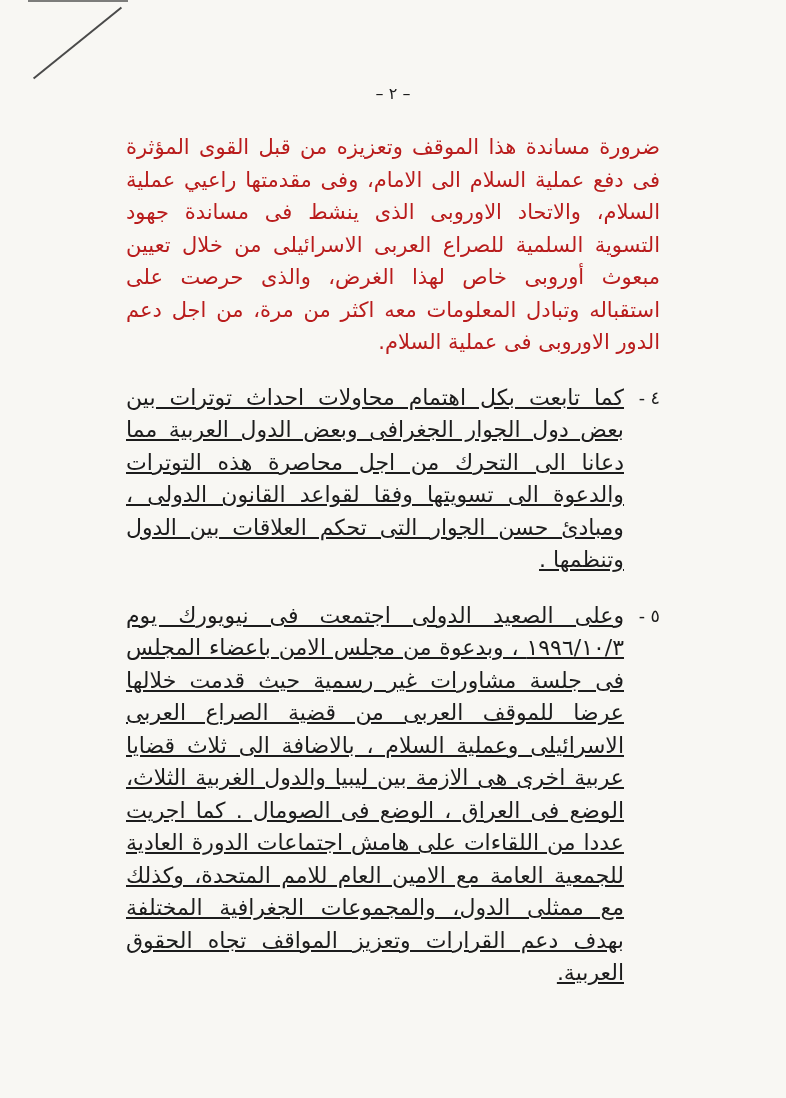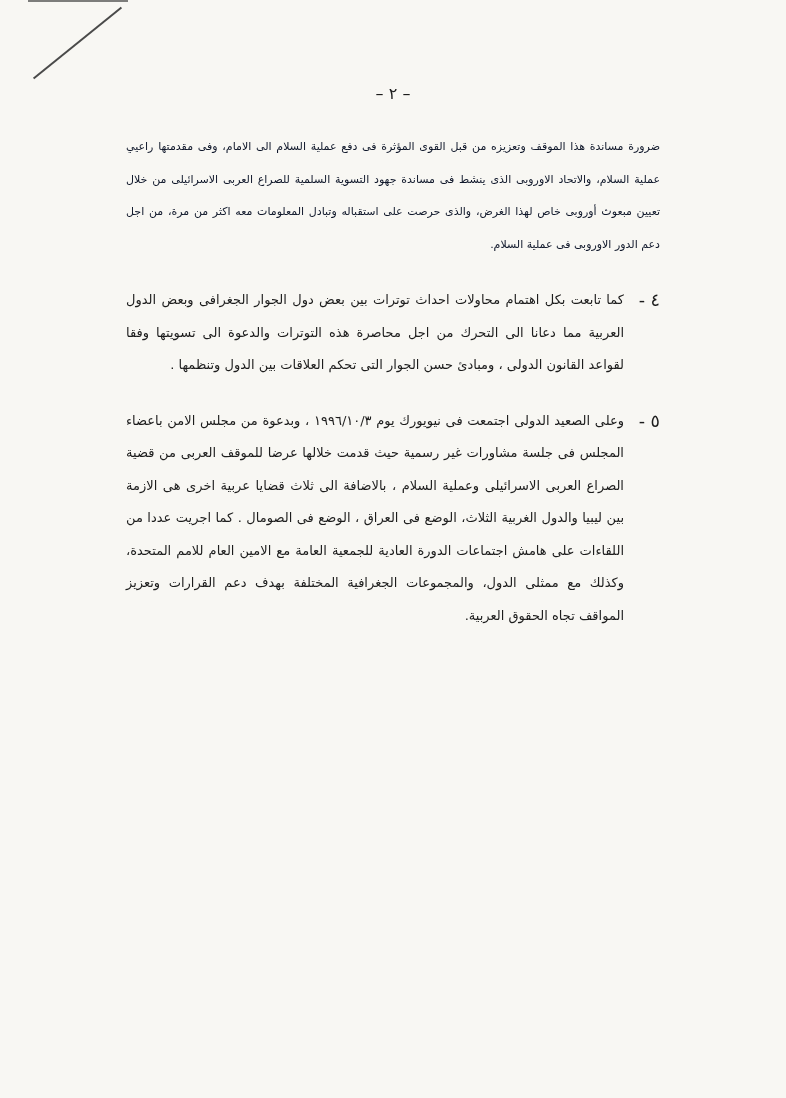--- a/index.html
+++ b/index.html
@@ -52,43 +52,44 @@
   }
   .content {
     position: absolute;
     top: 131px;
     right: 126px;
     width: 534px;
     direction: rtl;
   }
   .para {
     margin: 0;
-    font-size: 11px;
+    font-size: 21px;
     line-height: 32.5px;
     text-align: justify;
-    color: #0f172a;
+    color: #b91c1c;
   }
   .item {
     display: flex;
     direction: rtl;
     margin-top: 23px;
   }
   .item .marker {
     flex: 0 0 36px;
     font-size: 17.5px;
     line-height: 32.5px;
     white-space: nowrap;
   }
   .item .item-text {
     margin: 0;
     flex: 1;
-    font-size: 13px;
+    font-size: 22px;
     line-height: 32.5px;
     text-align: justify;
     color: #1c1c1c;
+    text-decoration: underline;
   }
 </style>
 </head>
 <body>
 
 <div class="page">
 
   <div class="scan-artifact"></div>
   <div class="scan-artifact-top"></div>
 

